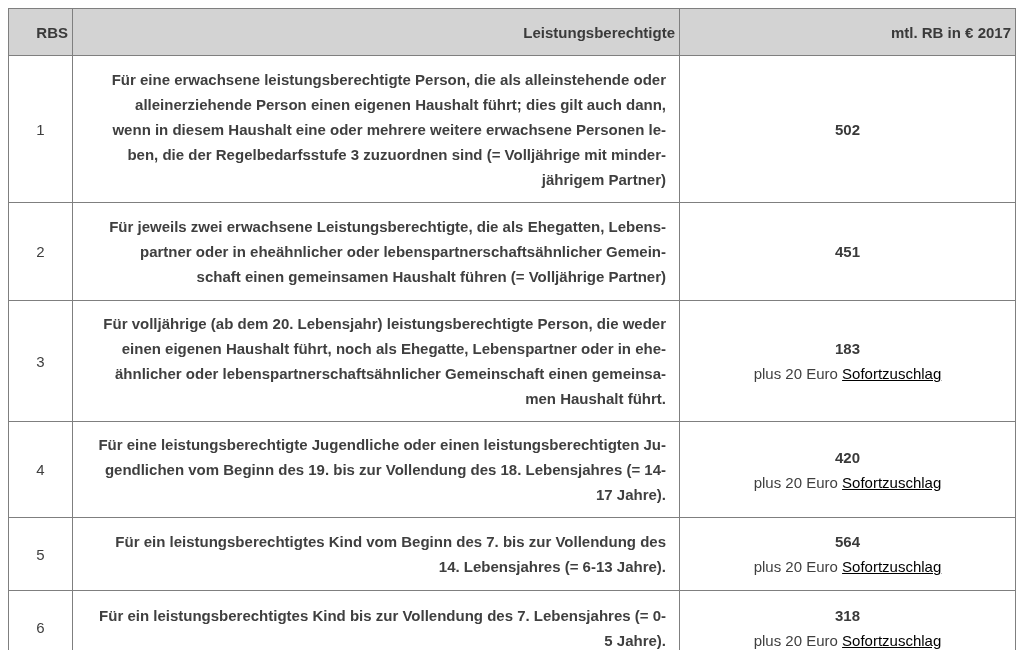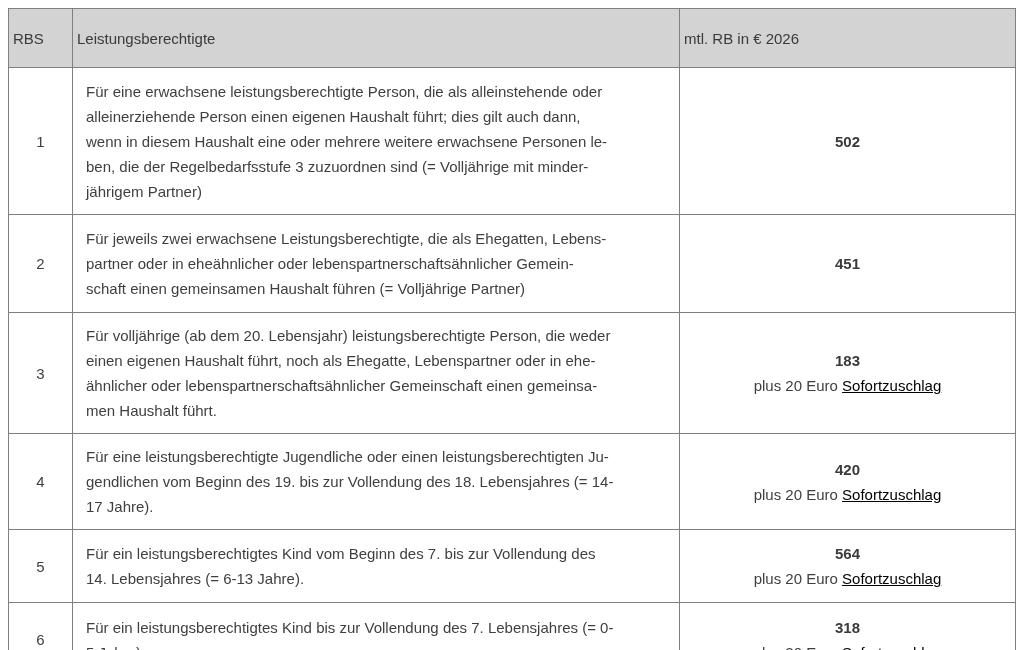--- a/index.html
+++ b/index.html
@@ -18,38 +18,39 @@
     width: 1007px;
   }
   .rb-table th,
   .rb-table td {
     border: 1px solid #7f7f7f;
   }
   .rb-table th {
     background: #d3d3d3;
     color: #3a3a3a;
     font-size: 15px;
-    font-weight: normal;
-    text-align: left;
+    font-weight: bold;
+    text-align: right;
     height: 26px;
-    padding: 16px 4px;
+    padding: 10px 4px;
   }
   .rb-table td {
     font-size: 15px;
     line-height: 25px;
     vertical-align: middle;
     background: #ffffff;
   }
   td.rbs-cell {
     text-align: center;
   }
   td.desc-cell {
     padding: 10px 13px;
     white-space: pre-line;
-    text-align: left;
+    text-align: right;
+    font-weight: bold;
   }
   td.amount-cell {
     text-align: center;
     padding: 0 10px;
   }
   .amount-value {
     font-weight: bold;
     color: #3a3a3a;
   }
   .surcharge-line {
@@ -74,21 +75,21 @@
 <table class="rb-table">
   <colgroup>
     <col style="width:64px">
     <col style="width:607px">
     <col style="width:336px">
   </colgroup>
   <thead>
     <tr>
       <th>RBS</th>
       <th>Leistungsberechtigte</th>
-      <th>mtl. RB in € 2026</th>
+      <th>mtl. RB in € 2017</th>
     </tr>
   </thead>
   <tbody>
     <tr class="r1">
       <td class="rbs-cell">1</td>
       <td class="desc-cell">Für eine erwachsene leistungsberechtigte Person, die als alleinstehende oder
 alleinerziehende Person einen eigenen Haushalt führt; dies gilt auch dann,
 wenn in diesem Haushalt eine oder mehrere weitere erwachsene Personen le-
 ben, die der Regelbedarfsstufe 3 zuzuordnen sind (= Volljährige mit minder-
 jährigem Partner)</td>

